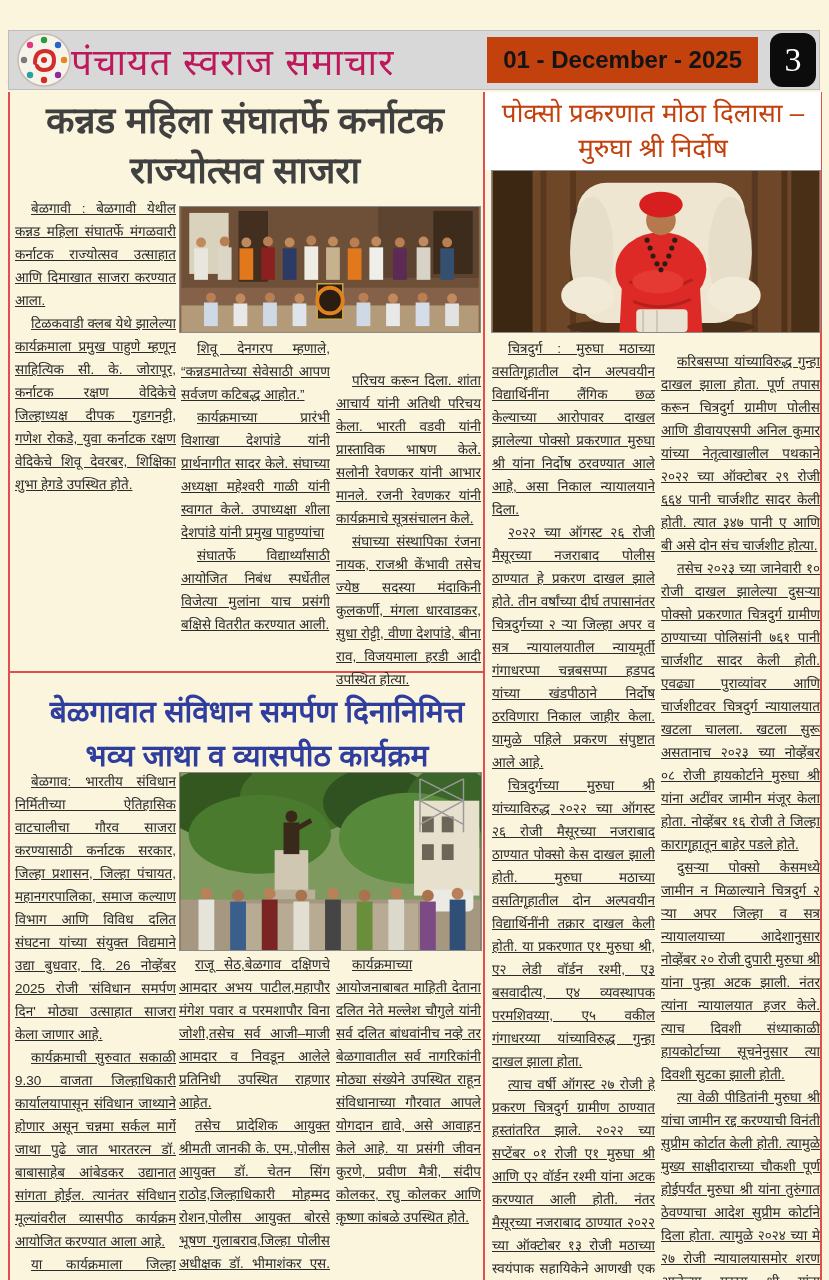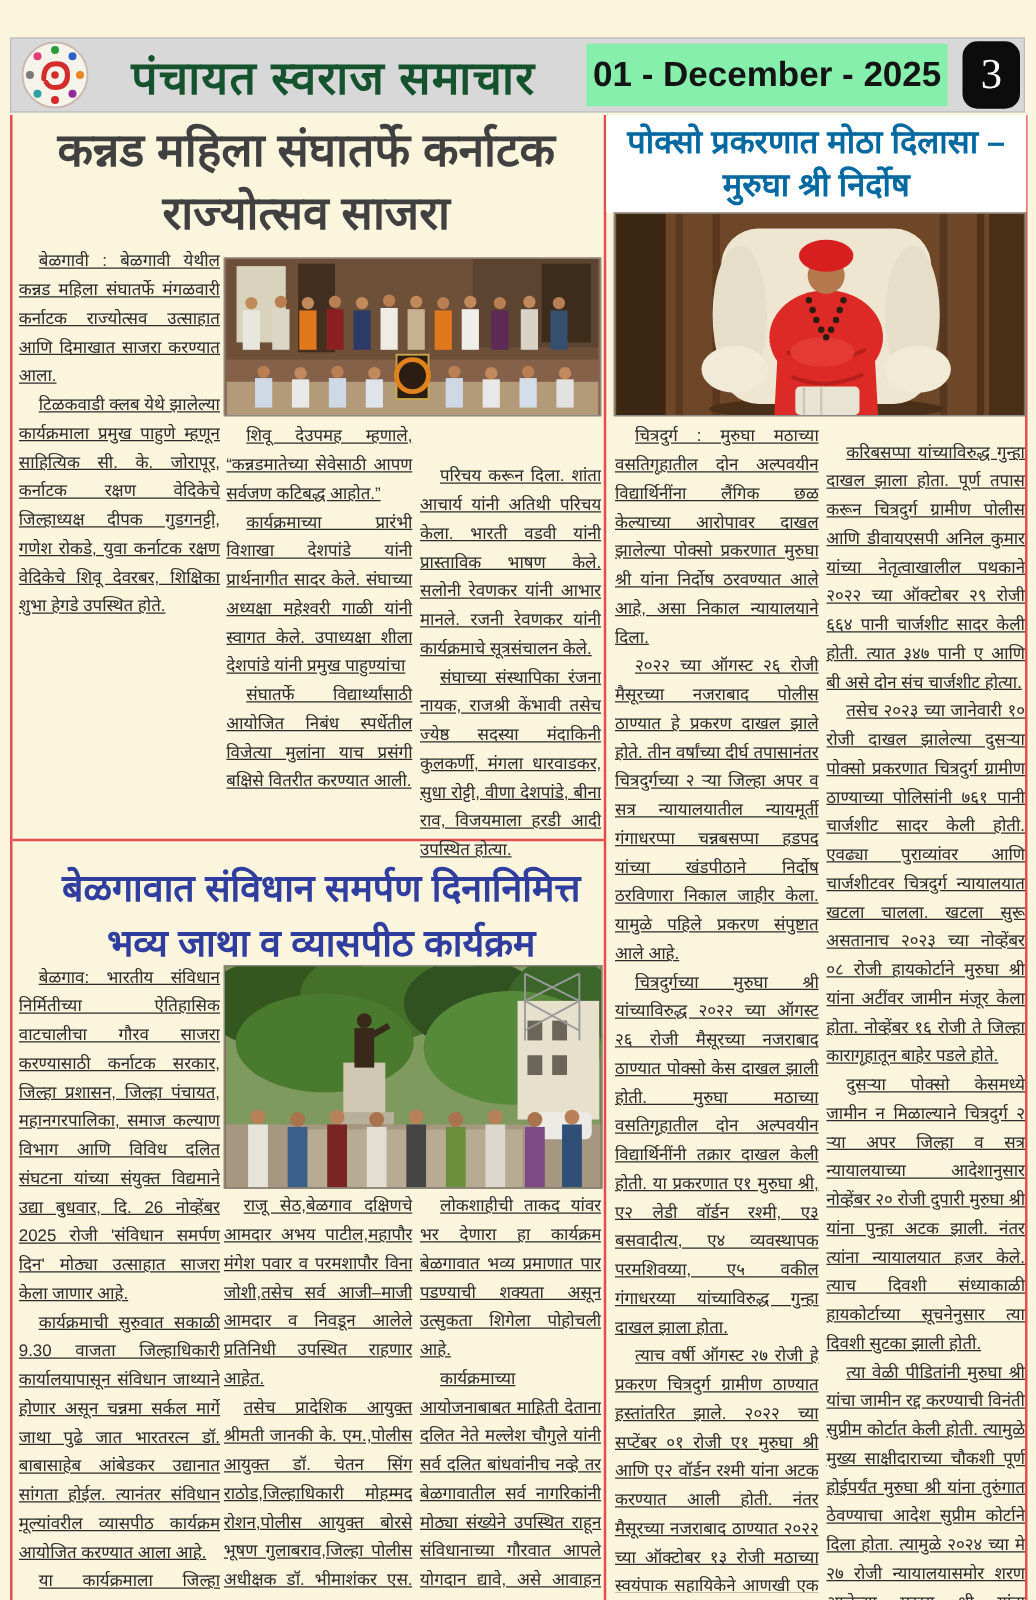--- a/index.html
+++ b/index.html
@@ -4,24 +4,24 @@
 <style>
   html,body{margin:0;padding:0;background:#e8e4d4;}
   .page{position:relative;width:829px;height:1280px;background:#fbf5dd;
         font-family:"Liberation Sans",sans-serif;overflow:hidden;}
 
   
   .masthead{position:absolute;left:8px;top:30px;width:812px;height:60px;
             background:#d8d8d8;border:1px solid #bfbcbc;box-sizing:border-box;
             display:flex;align-items:center;}
   .logo{width:54px;height:54px;margin-left:8px;flex:0 0 auto;}
-  .np-title{color:#14532d;font-size:37px;font-weight:bold;margin-left:34px;
+  .np-title{color:#be185d;font-size:37px;font-weight:normal;
             letter-spacing:1px;white-space:nowrap;}
-  .date-box{background:#86efac;color:#141414;font-size:28px;font-weight:bold;
-            padding:9px 5px;margin-left:auto;margin-right:12px;white-space:nowrap;}
+  .date-box{background:#c2410c;color:#141414;font-size:24px;font-weight:bold;
+            padding:9px 16px;margin-left:auto;margin-right:12px;white-space:nowrap;}
   .page-num{background:#0c0c0c;color:#ffffff;font-size:34px;
             font-family:"Liberation Serif",serif;width:46px;height:54px;
             border-radius:12px;display:flex;align-items:center;justify-content:center;
             margin-right:3px;flex:0 0 auto;}
 
   
   .rule{position:absolute;background:#e34d4d;}
   .left-rule{left:8px;top:92px;width:2px;height:1188px;}
   .right-rule{left:820px;top:92px;width:2px;height:1188px;}
   .v-divider{left:483px;top:92px;width:2px;height:1188px;}
@@ -29,21 +29,21 @@
 
   
   .headline1{position:absolute;left:14px;top:96px;width:462px;margin:0;
              color:#404040;font-size:37px;font-weight:bold;text-align:center;
              line-height:1.35;}
   .headline2{position:absolute;left:14px;top:678px;width:462px;margin:12px;
              color:#2f3e9e;font-size:30px;font-weight:bold;text-align:center;
              line-height:1.45;}
   .headline3-box{position:absolute;left:485px;top:92px;width:336px;height:78px;
              background:#ffffff;display:flex;align-items:center;justify-content:center;}
-  .headline3{margin:16px;color:#0369a1;font-size:26px;font-weight:bold;
+  .headline3{margin:16px;color:#c2410c;font-size:26px;font-weight:normal;
              text-align:center;line-height:1.35;width:100%;}
 
   
   .photo{position:absolute;border:1px solid #8a8a8a;box-sizing:border-box;
          overflow:hidden;background:#8a6547;}
   .photo svg{display:block;}
   .photo1{left:179px;top:206px;width:302px;height:127px;}
   .photo2{left:179px;top:772px;width:303px;height:179px;}
   .photo3{left:491px;top:170px;width:330px;height:163px;}
 
@@ -150,21 +150,21 @@
           <rect x="268" y="98" width="14" height="23" fill="#e2e2e2"></rect>
       </g>
     </svg>
   </div>
 
   <div id="s1c1" class="body-col">
       <p>बेळगावी : बेळगावी येथील कन्नड महिला संघातर्फे मंगळवारी कर्नाटक राज्योत्सव उत्साहात आणि दिमाखात साजरा करण्यात आला.</p>
       <p>टिळकवाडी क्लब येथे झालेल्या कार्यक्रमाला प्रमुख पाहुणे म्हणून साहित्यिक सी. के. जोरापूर, कर्नाटक रक्षण वेदिकेचे जिल्हाध्यक्ष दीपक गुडगनट्टी, गणेश रोकडे, युवा कर्नाटक रक्षण वेदिकेचे शिवू देवरबर, शिक्षिका शुभा हेगडे उपस्थित होते.</p>
     </div>
   <div id="s1c2" class="body-col">
-      <p>शिवू देउपमह म्हणाले, “कन्नडमातेच्या सेवेसाठी आपण सर्वजण कटिबद्ध आहोत.”</p>
+      <p>शिवू देनगरप म्हणाले, “कन्नडमातेच्या सेवेसाठी आपण सर्वजण कटिबद्ध आहोत.”</p>
       <p>कार्यक्रमाच्या प्रारंभी विशाखा देशपांडे यांनी प्रार्थनागीत सादर केले. संघाच्या अध्यक्षा महेश्वरी गाळी यांनी स्वागत केले. उपाध्यक्षा शीला देशपांडे यांनी प्रमुख पाहुण्यांचा</p>
       <p>संघातर्फे विद्यार्थ्यांसाठी आयोजित निबंध स्पर्धेतील विजेत्या मुलांना याच प्रसंगी बक्षिसे वितरीत करण्यात आली.</p>
     </div>
   <div id="s1c3" class="body-col">
       <p>परिचय करून दिला. शांता आचार्य यांनी अतिथी परिचय केला. भारती वडवी यांनी प्रास्ताविक भाषण केले. सलोनी रेवणकर यांनी आभार मानले. रजनी रेवणकर यांनी कार्यक्रमाचे सूत्रसंचालन केले.</p>
       <p>संघाच्या संस्थापिका रंजना नायक, राजश्री केंभावी तसेच ज्येष्ठ सदस्या मंदाकिनी कुलकर्णी, मंगला धारवाडकर, सुधा रोट्टी, वीणा देशपांडे, बीना राव, विजयमाला हरडी आदी उपस्थित होत्या.</p>
     </div>
 
   <h2 class="headline2">बेळगावात संविधान समर्पण दिनानिमित्त भव्य जाथा व व्यासपीठ कार्यक्रम</h2>
 
@@ -229,21 +229,20 @@
   <div id="s2c1" class="body-col">
       <p>बेळगाव: भारतीय संविधान निर्मितीच्या ऐतिहासिक वाटचालीचा गौरव साजरा करण्यासाठी कर्नाटक सरकार, जिल्हा प्रशासन, जिल्हा पंचायत, महानगरपालिका, समाज कल्याण विभाग आणि विविध दलित संघटना यांच्या संयुक्त विद्यमाने उद्या बुधवार, दि. 26 नोव्हेंबर 2025 रोजी 'संविधान समर्पण दिन' मोठ्या उत्साहात साजरा केला जाणार आहे.</p>
       <p>कार्यक्रमाची सुरुवात सकाळी 9.30 वाजता जिल्हाधिकारी कार्यालयापासून संविधान जाथ्याने होणार असून चन्नमा सर्कल मार्गे जाथा पुढे जात भारतरत्न डॉ. बाबासाहेब आंबेडकर उद्यानात सांगता होईल. त्यानंतर संविधान मूल्यांवरील व्यासपीठ कार्यक्रम आयोजित करण्यात आला आहे.</p>
       <p>या कार्यक्रमाला जिल्हा पालकमंत्री सतीश जारकीहोळी, मंत्री लक्ष्मी हेब्बाळकर, विधान परिषद सदस्य चनराज हट्टीहोळी, बेळगाव उत्तरचे आमदार आसिफ</p>
     </div>
   <div id="s2c2" class="body-col">
       <p>राजू सेठ,बेळगाव दक्षिणचे आमदार अभय पाटील,महापौर मंगेश पवार व परमशापौर विना जोशी,तसेच सर्व आजी–माजी आमदार व निवडून आलेले प्रतिनिधी उपस्थित राहणार आहेत.</p>
       <p>तसेच प्रादेशिक आयुक्त श्रीमती जानकी के. एम.,पोलीस आयुक्त डॉ. चेतन सिंग राठोड,जिल्हाधिकारी मोहम्मद रोशन,पोलीस आयुक्त बोरसे भूषण गुलाबराव,जिल्हा पोलीस अधीक्षक डॉ. भीमाशंकर एस. गुलेद,जिल्हा पंचायत मुख्य कार्यकारी अधिकारी राहुल शिंदे उपस्थित असणार आहेत.</p>
     </div>
   <div id="s2c3" class="body-col">
-      <p>लोकशाहीची ताकद यांवर भर देणारा हा कार्यक्रम बेळगावात भव्य प्रमाणात पार पडण्याची शक्यता असून उत्सुकता शिगेला पोहोचली आहे.</p>
       <p>कार्यक्रमाच्या आयोजनाबाबत माहिती देताना दलित नेते मल्लेश चौगुले यांनी सर्व दलित बांधवांनीच नव्हे तर बेळगावातील सर्व नागरिकांनी मोठ्या संख्येने उपस्थित राहून संविधानाच्या गौरवात आपले योगदान द्यावे, असे आवाहन केले आहे. या प्रसंगी जीवन कुरणे, प्रवीण मैत्री, संदीप कोलकर, रघु कोलकर आणि कृष्णा कांबळे उपस्थित होते.</p>
     </div>
 
   <div class="headline3-box">
     <h2 class="headline3">पोक्सो प्रकरणात मोठा दिलासा – मुरुघा श्री निर्दोष</h2>
   </div>
 
   <div class="photo photo3">
     <svg viewBox="0 0 330 163" width="328" height="161">
       <rect x="0" y="0" width="330" height="163" fill="#6d4728"></rect>

